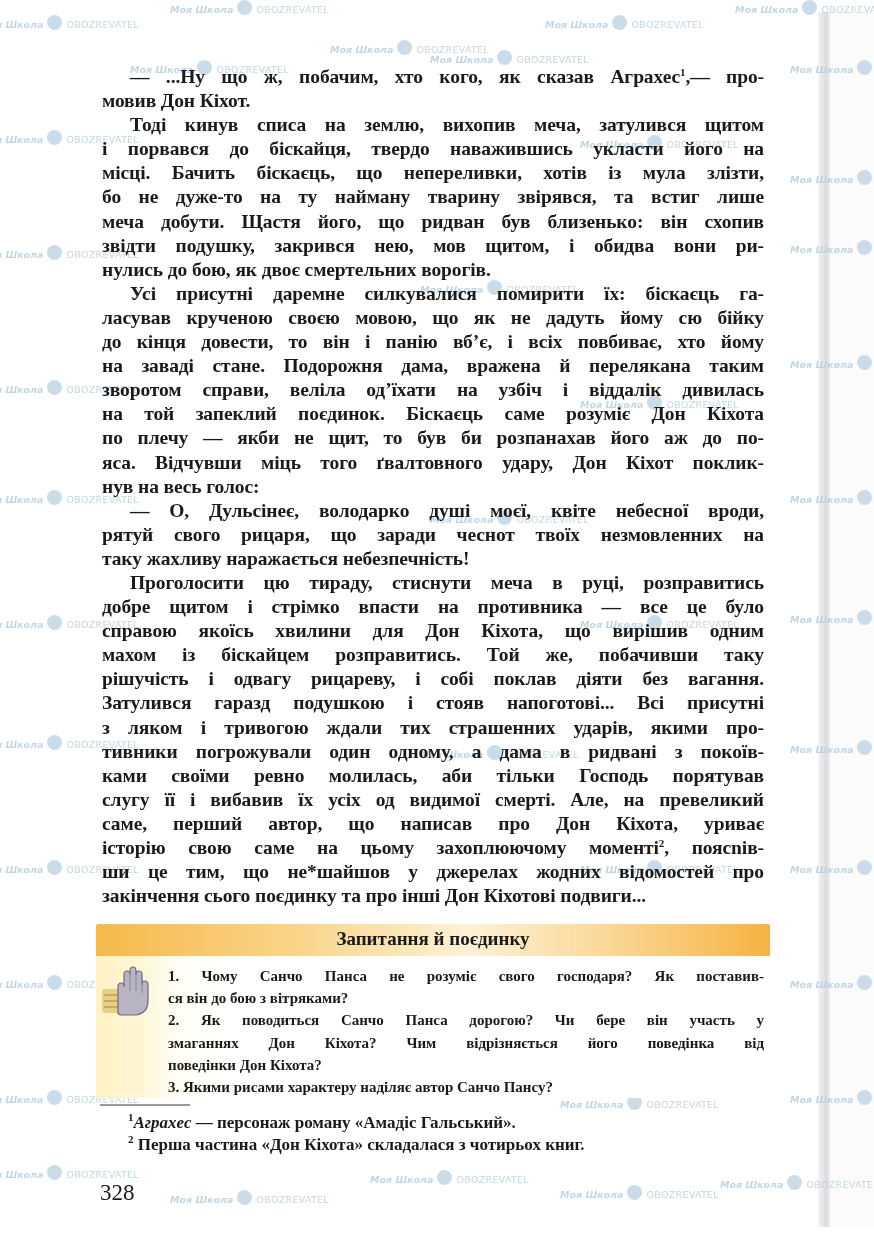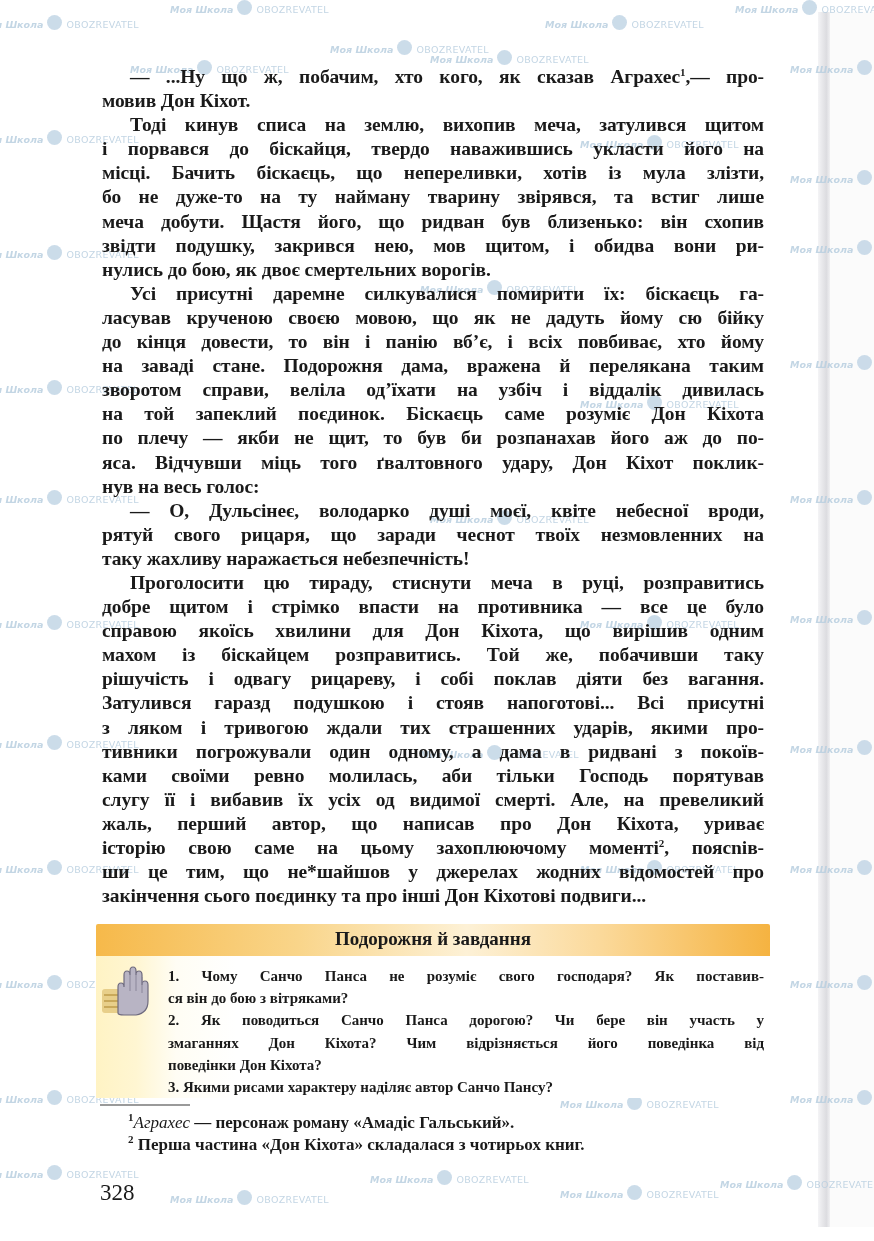--- a/index.html
+++ b/index.html
@@ -49,21 +49,21 @@
     .q-line { display: block; text-align: justify; text-align-last: justify; }
     .q-line.last { text-align-last: left; }
 
     .footnote-rule {
       position: absolute; left: 100px; top: 1104px; width: 90px; height: 2px; background: #9a9a9a;
     }
     .footnotes {
       position: absolute; left: 128px; top: 1112px; width: 620px;
       font-size: 17px; line-height: 22px; font-weight: bold;
     }
-    .footnotes .fn-term { font-style: italic; font-weight: normal; }
+    .footnotes .fn-term { font-style: italic; font-weight: bold; }
     .page-number {
       position: absolute; left: 100px; top: 1180px; font-size: 23px; color: #1a1a1a;
     }
 
     .watermark {
       position: absolute; display: flex; align-items: flex-end; gap: 4px;
       font-family: "DejaVu Sans", sans-serif; font-size: 9.5px; color: #b9cfe0; opacity: 0.85;
       white-space: nowrap; pointer-events: none;
     }
     .watermark .wm-brand { font-style: italic; font-weight: bold; }
@@ -310,30 +310,30 @@
     <span class="line first">Проголосити цю тираду, стиснути меча в руці, розправитись</span>
     <span class="line">добре щитом і стрімко впасти на противника — все це було</span>
     <span class="line">справою якоїсь хвилини для Дон Кіхота, що вирішив одним</span>
     <span class="line">махом із біскайцем розправитись. Той же, побачивши таку</span>
     <span class="line">рішучість і одвагу рицареву, і собі поклав діяти без вагання.</span>
     <span class="line">Затулився гаразд подушкою і стояв напоготові... Всі присутні</span>
     <span class="line">з ляком і тривогою ждали тих страшенних ударів, якими про-</span>
     <span class="line">тивники погрожували один одному, а дама в ридвані з покоїв-</span>
     <span class="line">ками своїми ревно молилась, аби тільки Господь порятував</span>
     <span class="line">слугу її і вибавив їх усіх од видимої смерті. Але, на превеликий</span>
-    <span class="line">жаль, перший автор, що написав про Дон Кіхота, уриває</span>
+    <span class="line">саме, перший автор, що написав про Дон Кіхота, уриває</span>
     <span class="line"><span>історію свою саме на цьому захоплюючому моменті</span><sup>2</sup><span>, поясniв-</span></span>
     <span class="line">ши це тим, що не*шайшов у джерелах жодних відомостей про</span>
     <span class="line last">закінчення сього поєдинку та про інші Дон Кіхотові подвиги...</span>
   </div>
 </div>
 
 <div class="questions-banner"></div>
 <div class="questions-band"></div>
-<div class="questions-title">Подорожня й завдання</div>
+<div class="questions-title">Запитання й поєдинку</div>
 
 <div class="hand-icon">
   <svg width="54" height="52" viewBox="0 0 54 52">
     <rect x="2" y="24" width="22" height="24" rx="3" fill="#e8cf8a"></rect>
     <path d="M4 30 h18 M4 36 h18 M4 42 h18" stroke="#c9a95a" stroke-width="2"></path>
     <path d="M18 48 L18 22 Q18 18 21 18 Q24 18 24 22 L24 10 Q24 6 27 6 Q30 6 30 10 L30 6 Q30 2 33 2 Q36 2 36 6 L36 10 Q36 6 39 6 Q42 6 42 10 L42 20 Q42 16 45 16 Q48 16 48 20 L48 36 Q48 48 36 50 L24 50 Q18 50 18 48 Z" fill="#b8b4c4" stroke="#6e6a7e" stroke-width="1.2"></path>
     <path d="M30 10 L30 26 M36 8 L36 26 M42 12 L42 28" stroke="#8a869a" stroke-width="1"></path>
   </svg>
 </div>
 

